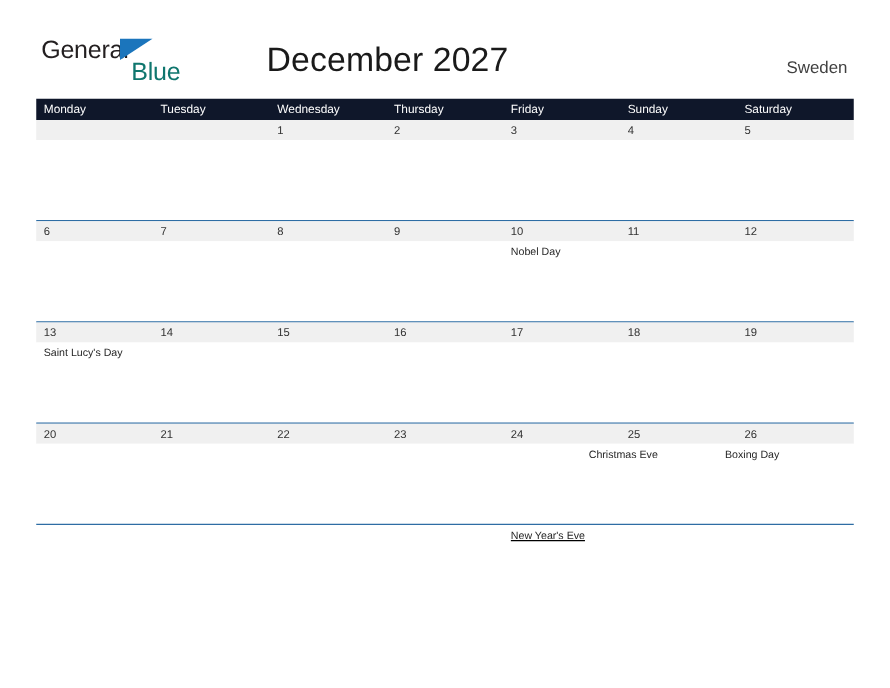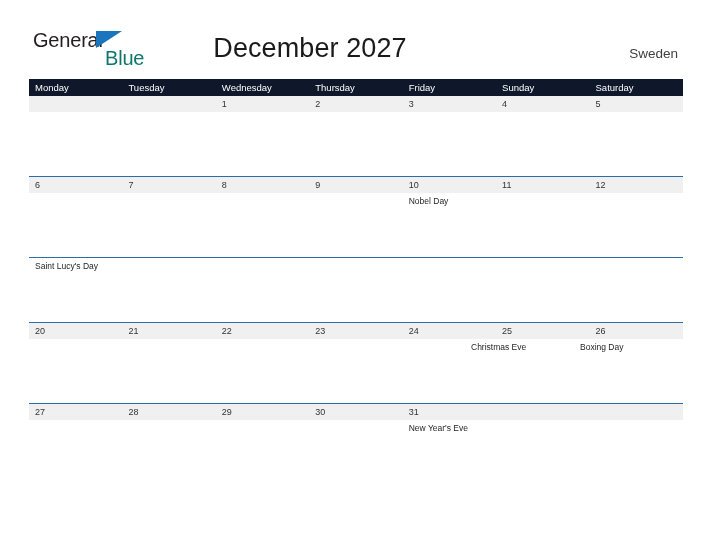--- a/index.html
+++ b/index.html
@@ -148,20 +148,21 @@
     color: #262626;
     line-height: 11px;
     word-wrap: break-word;
   }
   .event-cell .ev {
     display: block;
   }
 
   .week-row.last .event-band {
     height: 64px;
+    text-decoration: underline;
   }
 </style>
 </head>
 <body>
 
 <div class="page">
 
   <div class="top-bar">
 
     <div class="logo">
@@ -225,20 +226,29 @@
             <div class="event-cell"></div>
             <div class="event-cell"></div>
             <div class="event-cell">
               <span class="ev">Nobel Day</span>
             </div>
             <div class="event-cell"></div>
             <div class="event-cell"></div>
           </div>
         </div>
         <div class="week-row">
+          <div class="date-band">
+            <div class="date-cell">13</div>
+            <div class="date-cell">14</div>
+            <div class="date-cell">15</div>
+            <div class="date-cell">16</div>
+            <div class="date-cell">17</div>
+            <div class="date-cell">18</div>
+            <div class="date-cell">19</div>
+          </div>
           <div class="event-band">
             <div class="event-cell">
               <span class="ev">Saint Lucy's Day</span>
             </div>
             <div class="event-cell"></div>
             <div class="event-cell"></div>
             <div class="event-cell"></div>
             <div class="event-cell"></div>
             <div class="event-cell"></div>
             <div class="event-cell"></div>
@@ -261,29 +271,20 @@
             <div class="event-cell"></div>
             <div class="event-cell">
               <span class="ev">Christmas Eve</span>
             </div>
             <div class="event-cell">
               <span class="ev">Boxing Day</span>
             </div>
           </div>
         </div>
         <div class="week-row last">
-          <div class="date-band">
-            <div class="date-cell">27</div>
-            <div class="date-cell">28</div>
-            <div class="date-cell">29</div>
-            <div class="date-cell">30</div>
-            <div class="date-cell">31</div>
-            <div class="date-cell"></div>
-            <div class="date-cell"></div>
-          </div>
           <div class="event-band">
             <div class="event-cell"></div>
             <div class="event-cell"></div>
             <div class="event-cell"></div>
             <div class="event-cell"></div>
             <div class="event-cell">
               <span class="ev">New Year's Eve</span>
             </div>
             <div class="event-cell"></div>
             <div class="event-cell"></div>

